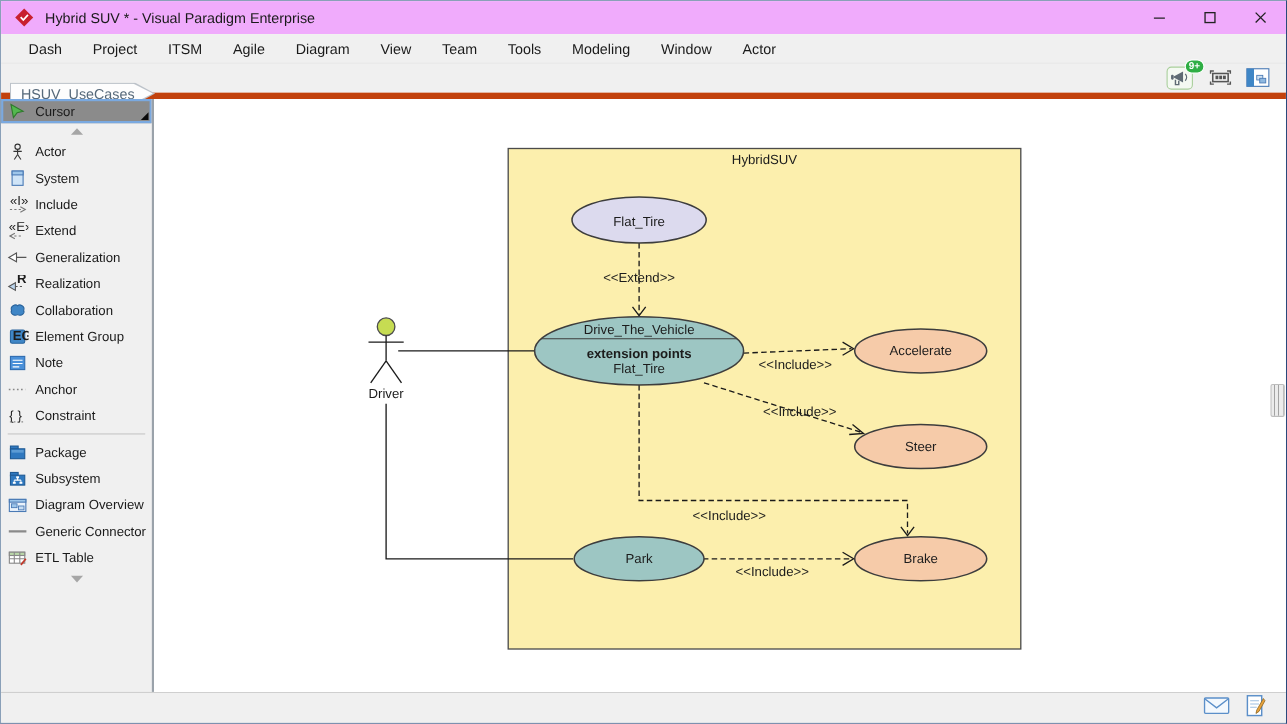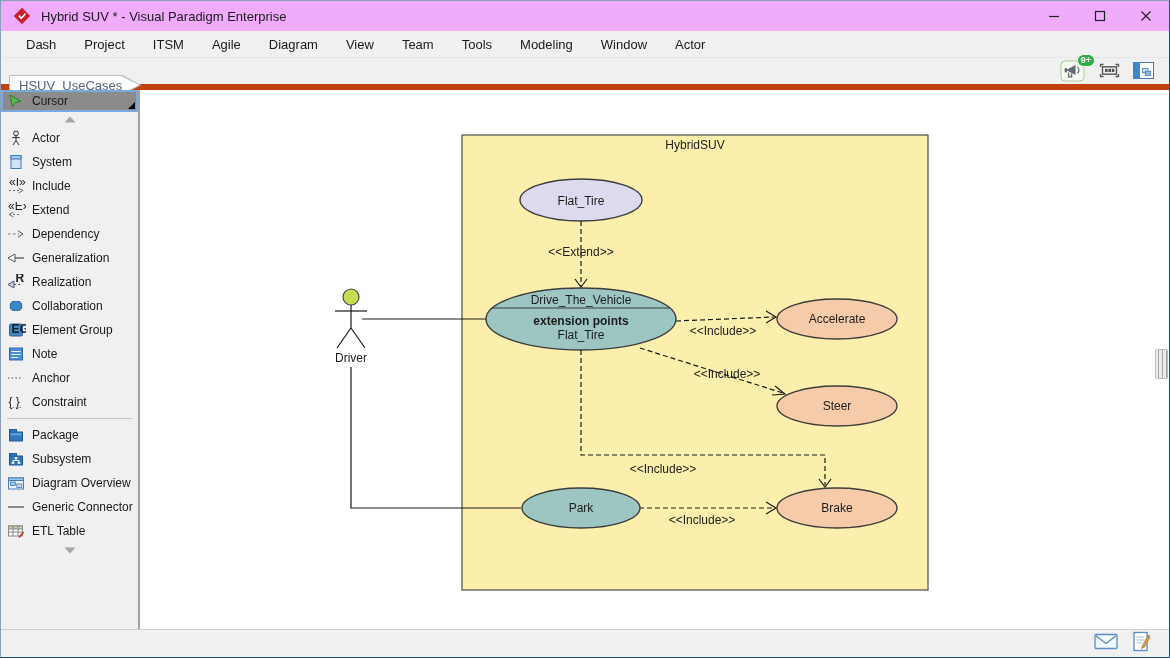--- a/index.html
+++ b/index.html
@@ -185,29 +185,20 @@
               <text x="2" y="8" font-size="8" fill="#444">«E»</text>
               <path d="M3 12.5 H13" stroke="#777" stroke-dasharray="2,2" fill="none"></path>
               <path d="M7.5 10 L3 12.5 L7.5 15" fill="none" stroke="#777"></path>
             </svg>
           </span>
           <span class="sb-label">Extend</span>
         </div>
         <div class="sb-item">
           <span class="icn">
             <svg width="20" height="16" viewBox="0 0 20 16">
-              <line x1="2" y1="8" x2="13" y2="8" stroke="#777" stroke-dasharray="2.5,2.5"></line>
-              <path d="M12 4.8 L17 8 L12 11.2" fill="none" stroke="#555"></path>
-            </svg>
-          </span>
-          <span class="sb-label">Dependency</span>
-        </div>
-        <div class="sb-item">
-          <span class="icn">
-            <svg width="20" height="16" viewBox="0 0 20 16">
               <polygon points="2,8 9,4 9,12" fill="#fff" stroke="#555"></polygon>
               <line x1="9" y1="8" x2="18" y2="8" stroke="#555" stroke-width="1.3"></line>
             </svg>
           </span>
           <span class="sb-label">Generalization</span>
         </div>
         <div class="sb-item">
           <span class="icn">
             <svg width="20" height="16" viewBox="0 0 20 16">
               <polygon points="2,10.5 8,7 8,14" fill="#bcd6ee" stroke="#555"></polygon>

